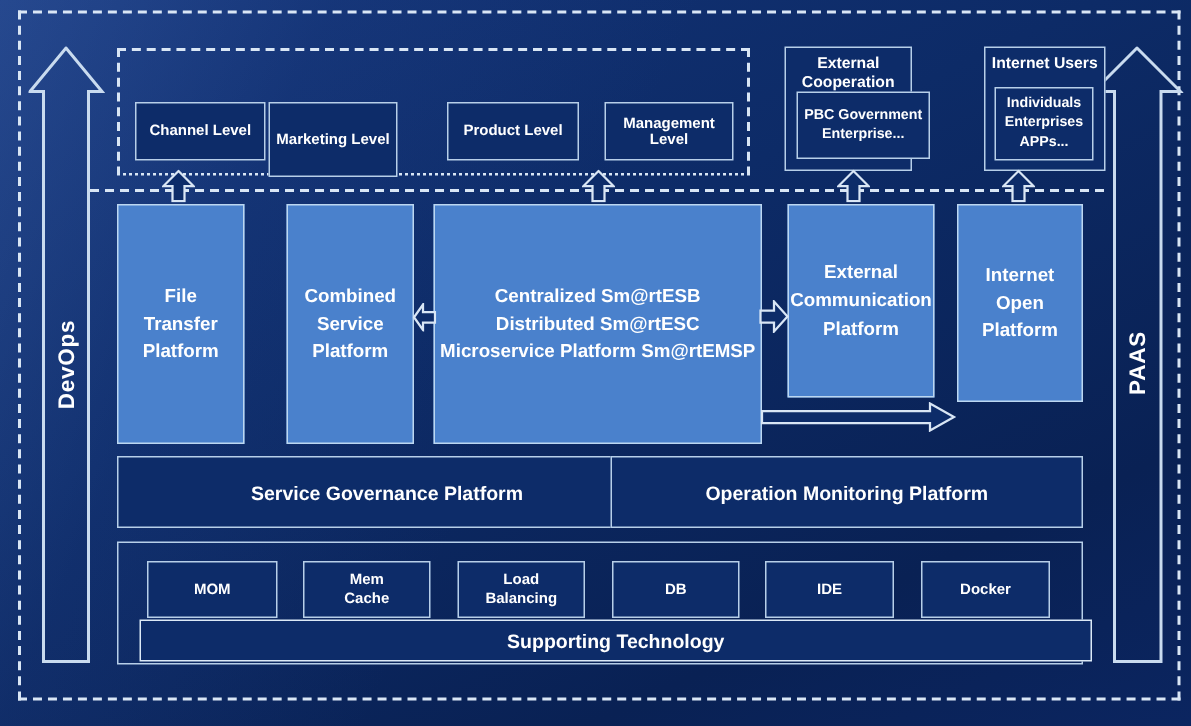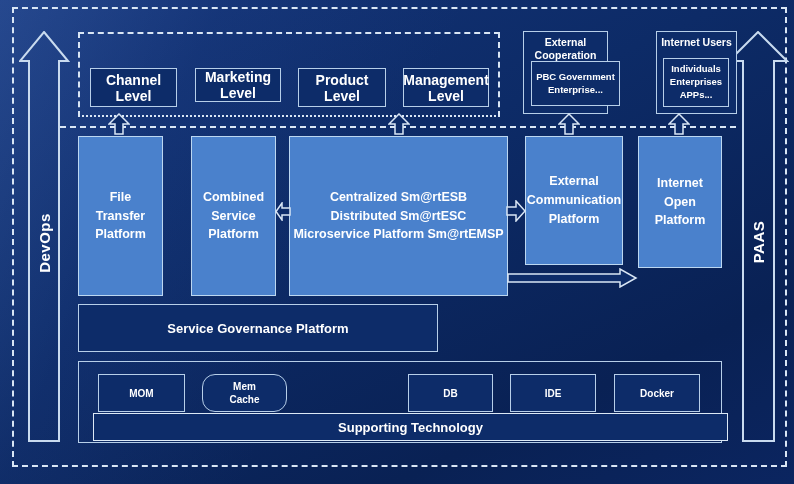--- a/index.html
+++ b/index.html
@@ -16,21 +16,21 @@
   .dash-line { border-top: 2px dashed #d9e6f5; }
   .dark-box {
     background: #0d2c69; border: 1.5px solid #b7cfe9;
     display: flex; align-items: center; justify-content: center; text-align: center;
   }
   .light-box {
     background: #4a81cc; border: 1.5px solid #bcd7f1;
     display: flex; align-items: center; justify-content: center; text-align: center;
   }
   .pre { white-space: pre-line; }
-  .lvl { font-size: 14px; font-weight: bold; }
+  .lvl { font-size: 10px; font-weight: bold; }
   .plat { font-size: 12.5px; font-weight: 600; line-height: 1.5; }
   .gov { font-size: 13px; font-weight: bold; }
   .tech { font-size: 10px; font-weight: bold; line-height: 1.3; }
   .grp-title { position: absolute; top: 4px; left: 0; width: 100%; text-align: center;
                font-size: 10.5px; font-weight: bold; line-height: 1.25; }
   .members { font-size: 9.5px; font-weight: bold; line-height: 1.35; }
   .rail-label { width: 116px; height: 30px; display: flex; align-items: center; justify-content: center;
                 transform: rotate(-90deg); font-size: 15px; font-weight: bold; letter-spacing: 0.5px; }
   svg { display: block; }
 </style>
@@ -46,21 +46,21 @@
   </svg>
   <div class="abs rail-label" style="left:-14px; top:228px;">DevOps</div>
 
   <svg class="abs" style="left:728px; top:31px;" width="61" height="412" viewBox="0 0 61 412">
     <polygon points="30,1 59,30 46,30 46,410 15,410 15,30 1,30" fill="none" stroke="#c9dbef" stroke-width="2"></polygon>
   </svg>
   <div class="abs rail-label" style="left:700px; top:227px;">PAAS</div>
 
   <div class="abs dashed-frame" style="left:78px; top:32px; width:422px; height:85px;"></div>
   <div class="abs dark-box lvl" style="left:90px;  top:68px; width:87px; height:39px;">Channel Level</div>
-  <div class="abs dark-box lvl" style="left:195px; top:68px; width:86px; height:34px;">Marketing Level</div>
+  <div class="abs dark-box lvl" style="left:179px; top:68px; width:86px; height:50px;">Marketing Level</div>
   <div class="abs dark-box lvl" style="left:298px; top:68px; width:88px; height:39px;">Product Level</div>
   <div class="abs dark-box lvl" style="left:403px; top:68px; width:86px; height:39px;">Management Level</div>
 
   <div class="abs dark-box" style="left:523px; top:31px; width:85px; height:83px;">
     <div class="grp-title pre">External
 Cooperation</div>
     <div class="abs dark-box members pre" style="left:7px; top:29px; width:89px; height:45px;">PBC Government
 Enterprise...</div>
   </div>
 
@@ -108,23 +108,26 @@
 
   <svg class="abs" style="left:506px; top:200px;" width="20" height="22" viewBox="0 0 20 22">
     <polygon points="1,7 10,7 10,1 19,11 10,21 10,15 1,15" fill="#0d2c69" stroke="#d9e6f5" stroke-width="1.5"></polygon>
   </svg>
 
   <svg class="abs" style="left:507px; top:268px;" width="131" height="20" viewBox="0 0 131 20">
     <polygon points="1,6 113,6 113,1 129,10 113,19 113,14 1,14" fill="#0d2c69" stroke="#d9e6f5" stroke-width="1.5"></polygon>
   </svg>
 
   <div class="abs dark-box gov" style="left:78px; top:304px; width:360px; height:48px;">Service Governance Platform</div>
+  <div class="abs dark-box gov" style="left:407px; top:304px; width:315px; height:48px;">Operation Monitoring Platform</div>
 
   <div class="abs dark-box" style="left:78px; top:361px; width:644px; height:82px; background:transparent;"></div>
   <div class="abs dark-box tech pre" style="left:98px;  top:374px; width:87px; height:38px;">MOM</div>
-  <div class="abs dark-box tech pre" style="left:202px; top:374px; width:85px; height:38px;border-radius:13px;">Mem
+  <div class="abs dark-box tech pre" style="left:202px; top:374px; width:85px; height:38px;">Mem
 Cache</div>
+  <div class="abs dark-box tech pre" style="left:305px; top:374px; width:85px; height:38px;">Load
+Balancing</div>
   <div class="abs dark-box tech pre" style="left:408px; top:374px; width:85px; height:38px;">DB</div>
   <div class="abs dark-box tech pre" style="left:510px; top:374px; width:86px; height:38px;">IDE</div>
   <div class="abs dark-box tech pre" style="left:614px; top:374px; width:86px; height:38px;">Docker</div>
   <div class="abs dark-box gov" style="left:93px; top:413px; width:635px; height:28px; border-color:#dce9f6;">Supporting Technology</div>
 
 </div>
 
 </body></html>

